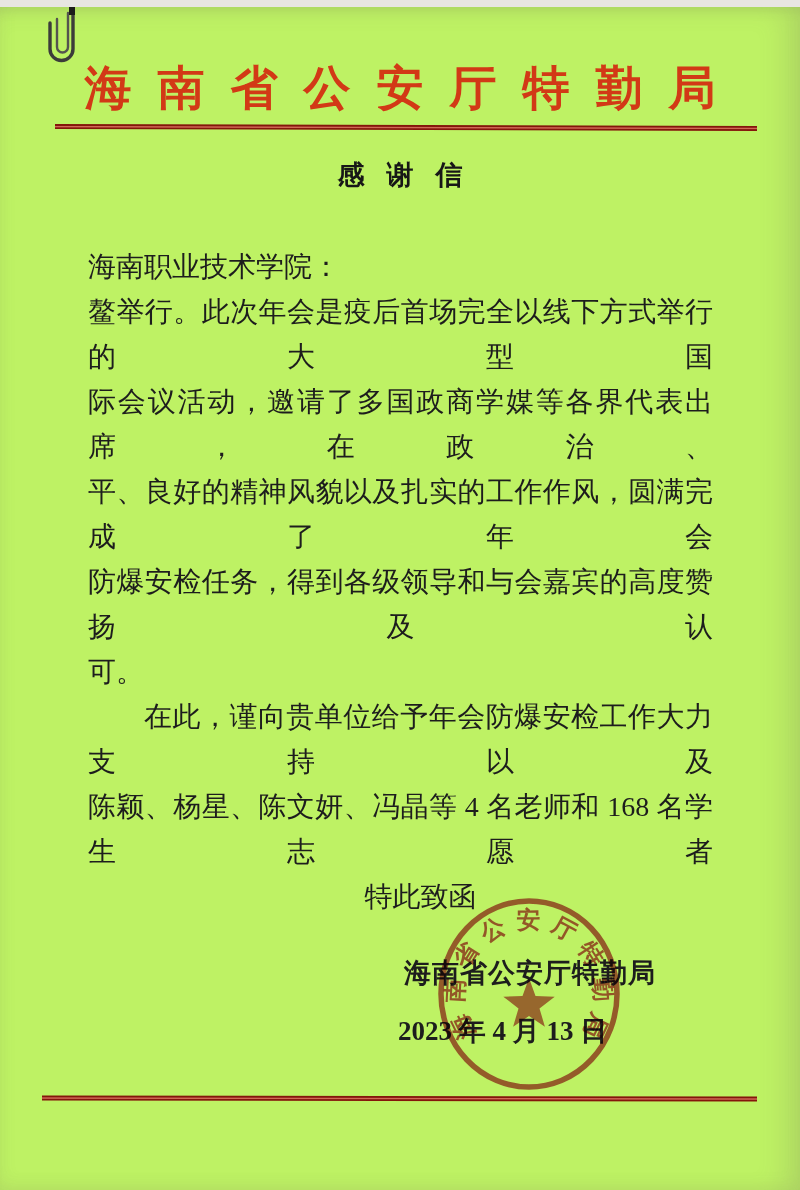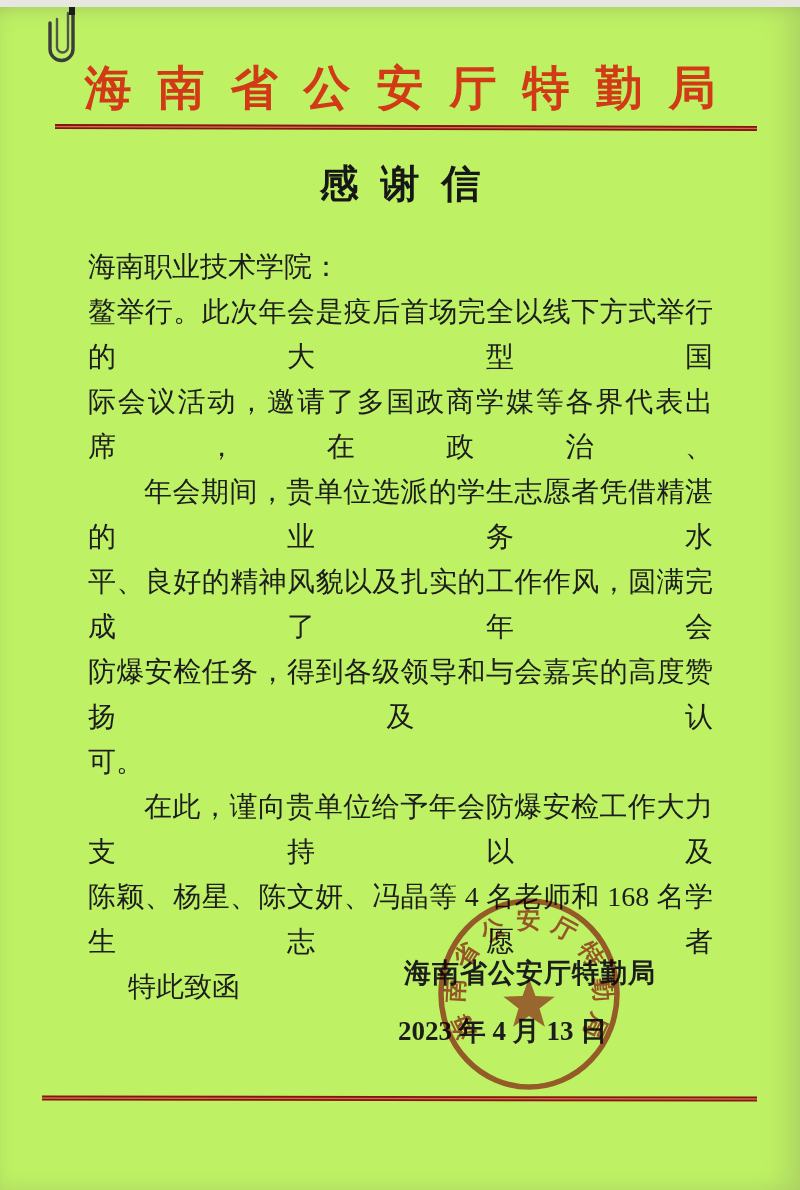--- a/index.html
+++ b/index.html
@@ -25,21 +25,21 @@
   }
   .rule{
     position:absolute;height:5px;
     background:linear-gradient(to bottom,#84160b 0%,#84160b 28%,#d06a55 46%,#d06a55 56%,#84160b 74%,#84160b 100%);
   }
   .rule.top{top:118px;left:55px;width:702px;transform:rotate(0.15deg);}
   .rule.bottom{top:1089px;left:42px;width:715px;transform:rotate(0.08deg);}
   .doc-title{
     position:absolute;top:150px;left:0;width:100%;
     text-align:center;
-    font-size:39px;font-weight:700;color:#171717;
+    font-size:27px;font-weight:700;color:#171717;
     letter-spacing:22px;text-indent:22px;
   }
   .body-text{
     position:absolute;top:237px;left:88px;width:625px;
     color:#1d1d1d;
   }
   .bline{
     font-size:28px;line-height:45px;font-weight:400;
     white-space:pre-wrap;
   }
@@ -75,27 +75,26 @@
 
   <div class="rule top"></div>
 
   <div class="doc-title">感谢信</div>
 
   <div class="body-text">
 
     <div class="bline">海南职业技术学院：</div>
       <div class="bline just">鳌举行。此次年会是疫后首场完全以线下方式举行的大型国</div>
       <div class="bline just">际会议活动，邀请了多国政商学媒等各界代表出席，在政治、</div>
-      <div class="bline just" style="text-indent: 56px;">年会期间，贵单位选派的学生志愿者凭借精湛的业务水</div>
       <div class="bline just">平、良好的精神风貌以及扎实的工作作风，圆满完成了年会</div>
       <div class="bline just">防爆安检任务，得到各级领导和与会嘉宾的高度赞扬及认</div>
       <div class="bline">可。</div>
       <div class="bline just" style="text-indent: 56px;">在此，谨向贵单位给予年会防爆安检工作大力支持以及</div>
       <div class="bline just">陈颖、杨星、陈文妍、冯晶等 4 名老师和 168 名学生志愿者</div>
-      <div class="bline" style="text-indent: 40px;">特此致函</div>
+      <div class="bline" style="text-indent: 40px; text-align: center;">特此致函</div>
   </div>
 
   <div class="signature">海南省公安厅特勤局</div>
   <div class="sign-date">2023 年 4 月 13 日</div>
 
   <svg class="seal" viewBox="0 0 194 202" aria-hidden="true">
     <ellipse cx="97" cy="101" rx="88" ry="93" fill="none" stroke="rgba(186,58,66,0.88)" stroke-width="5.5"></ellipse>
     <defs>
       <path id="sealArc" d="M 46.4,143.4 A 66,66 0 1 1 147.6,143.4" fill="none"></path>
     </defs>

